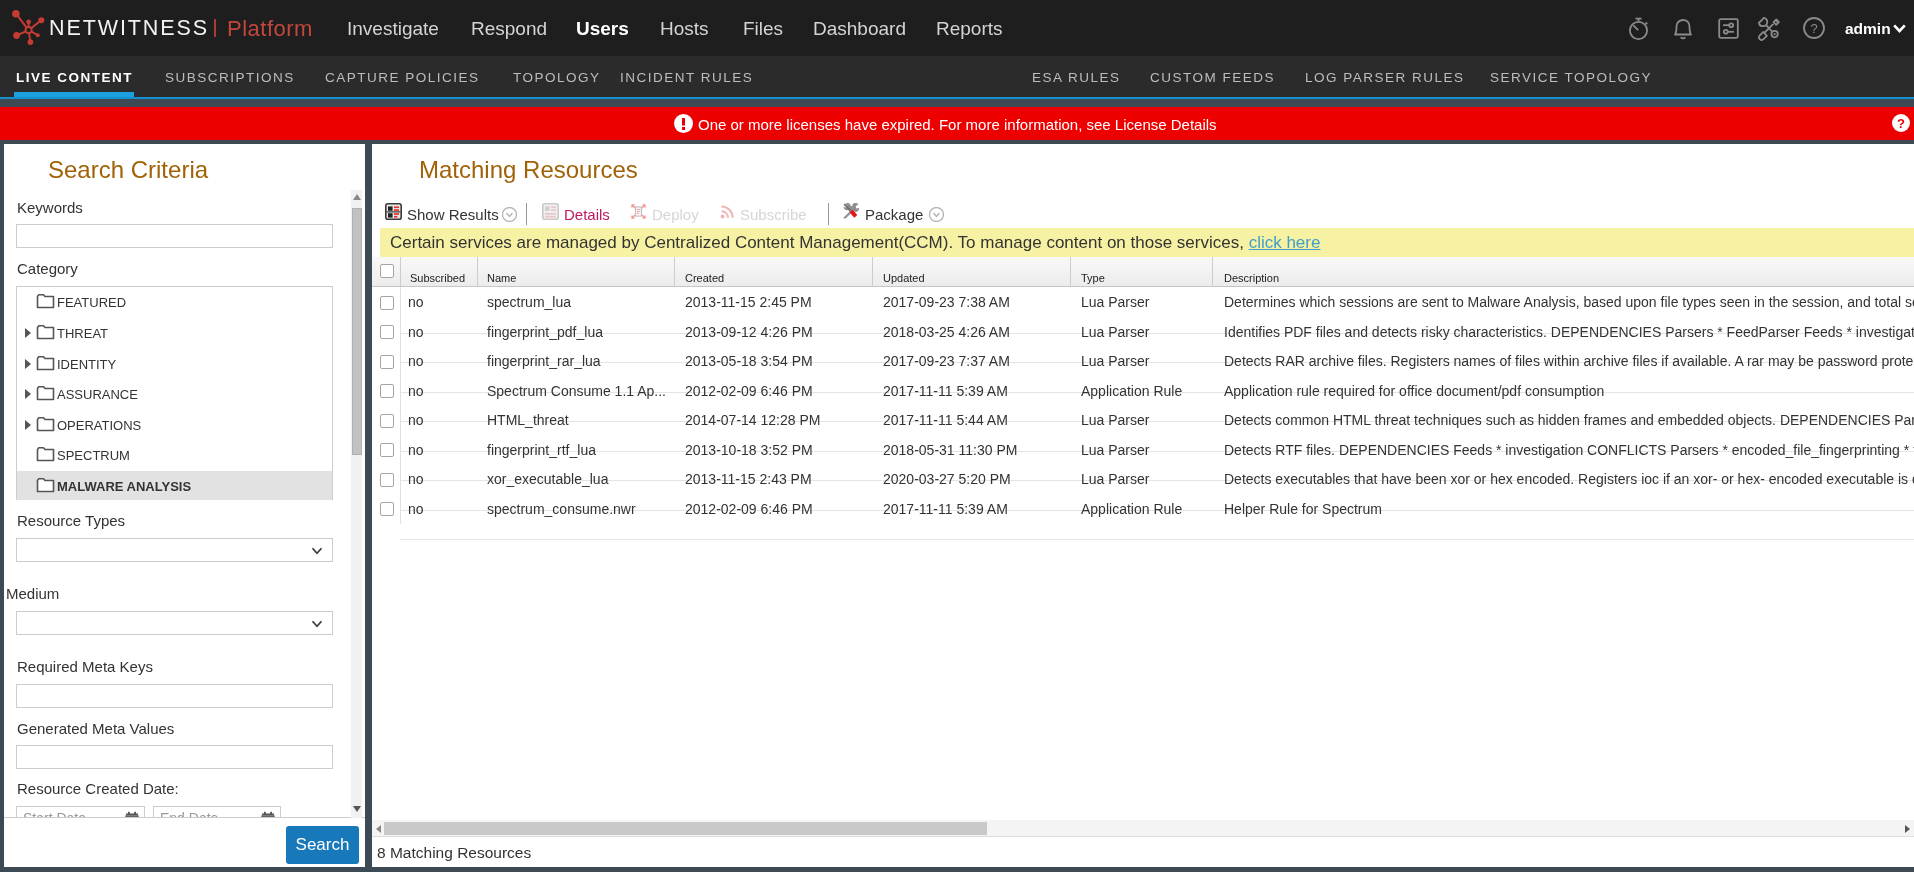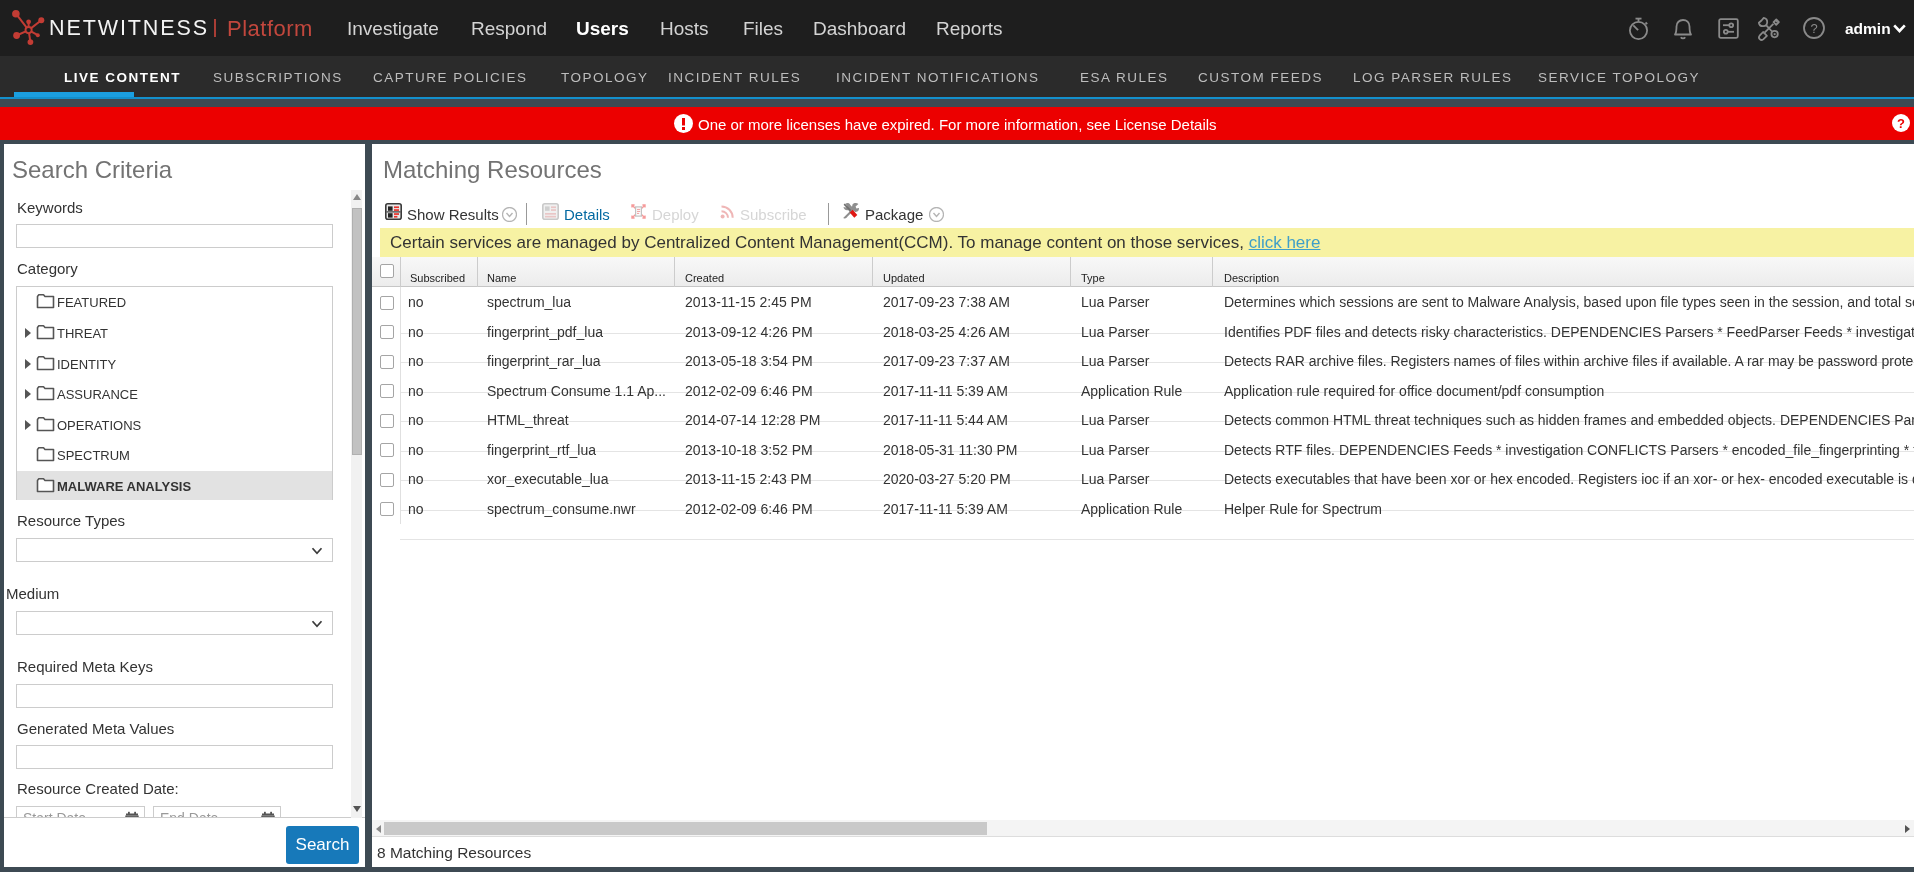--- a/index.html
+++ b/index.html
@@ -9,32 +9,32 @@
 
 
 #topbar { position:absolute; left:0; top:0; width:1914px; height:56px; background:#1e1e1e; }
 #topbar .navitem { position:absolute; top:0; height:56px; line-height:57px; font-size:19px; color:#d4d4d4; }
 #brand-nw { position:absolute; left:49px; top:0; height:56px; line-height:57px; font-size:21.5px; letter-spacing:1.9px; color:#f3f3f3; }
 #brand-sep { position:absolute; left:214px; top:19px; width:2px; height:18px; background:#a93d35; }
 #brand-pf { position:absolute; left:227px; top:0; height:56px; line-height:57px; font-size:22px; color:#c2473d; letter-spacing:0.5px; }
 
 
 #tabbar { position:absolute; left:0; top:56px; width:1914px; height:41px; background:#2b2b2b; }
-#tabbar .tab { position:absolute; top:0; height:41px; line-height:43px; font-size:13.5px; letter-spacing:1.5px; color:#bdbdbd;margin-left:48px; }
+#tabbar .tab { position:absolute; top:0; height:41px; line-height:43px; font-size:13.5px; letter-spacing:1.5px; color:#bdbdbd; }
 #bluestrip { position:absolute; left:0; top:97px; width:1914px; height:2px; background:#1390cd; }
 #activeline { position:absolute; left:14px; top:92px; width:120px; height:6px; background:#1b9fe0; }
 
 
 #redbanner { position:absolute; left:0; top:107px; width:1914px; height:33px; background:#ec0000; color:#fff; }
 
 
 #lpanel { position:absolute; left:4px; top:144px; width:361px; height:723px; background:#fff; }
 #rpanel { position:absolute; left:372px; top:144px; width:1542px; height:723px; background:#fff; overflow:hidden; }
 
-.ptitle { font-size:24px; color:#737373; font-weight:400; }
+.ptitle { font-size:24px; color:#a16207; font-weight:400;margin-left:36px; }
 
 label.f { display:block; font-size:15px; color:#333; }
 .inp { border:1px solid #ccc; background:#fff; }
 
 
 #tree { position:absolute; left:12px; top:286px; width:317px; height:214px; border:1px solid #ccc; }
 .trow { position:absolute; left:0; width:100%; height:31px; font-size:13px; color:#333; }
 .trow .lbl { position:absolute; left:40px; top:8px; }
 .tri { position:absolute; left:8px; top:10px; width:0; height:0; border-left:6px solid #555; border-top:5px solid transparent; border-bottom:5px solid transparent; }
 
@@ -150,21 +150,20 @@
     <path d="M1.2 1.4 L6.5 7 L11.8 1.4" stroke="#fff" stroke-width="2.6" fill="none"></path>
   </svg>
 </div>
 
 <div id="tabbar">
   <span class="tab" style="left:16px;color:#fff;font-weight:bold">LIVE CONTENT</span>
   <span class="tab" style="left:165px">SUBSCRIPTIONS</span>
   <span class="tab" style="left:325px">CAPTURE POLICIES</span>
   <span class="tab" style="left:513px">TOPOLOGY</span>
   <span class="tab" style="left:620px">INCIDENT RULES</span>
-  <span class="tab" style="left:788px">INCIDENT NOTIFICATIONS</span>
   <span class="tab" style="left:1032px">ESA RULES</span>
   <span class="tab" style="left:1150px">CUSTOM FEEDS</span>
   <span class="tab" style="left:1305px">LOG PARSER RULES</span>
   <span class="tab" style="left:1490px">SERVICE TOPOLOGY</span>
 </div>
 <div id="activeline"></div>
 <div id="bluestrip"></div>
 
 <div id="redbanner">
   <svg class="abs" style="left:674px;top:7px" width="19" height="19" viewBox="0 0 19 19">
@@ -307,21 +306,21 @@
       </svg>
     <div class="tbsep" style="left:154px"></div>
     <svg class="tbico" style="left:170px" width="17" height="17" viewBox="0 0 17 17">
       <rect x="0.8" y="0.8" width="15.4" height="15.4" rx="2" fill="#f0f0f0" stroke="#c9c9c9" stroke-width="1.6"></rect>
       <rect x="3" y="3.4" width="4.6" height="4.4" fill="#cfcfcf"></rect>
       <rect x="9" y="3.4" width="5" height="1.7" fill="#e9c6c6"></rect>
       <rect x="9" y="6.2" width="5" height="1.7" fill="#e9c6c6"></rect>
       <rect x="3" y="10" width="11" height="1.7" fill="#e9c6c6"></rect>
       <rect x="3" y="12.8" width="11" height="1.7" fill="#e9c6c6"></rect>
     </svg>
-    <span class="tbtxt" style="left:192px;color:#0369a1">Details</span>
+    <span class="tbtxt" style="left:192px;color:#be185d">Details</span>
     <svg class="tbico" style="left:258px" width="17" height="17" viewBox="0 0 17 17">
       <g stroke="#f59a9a" stroke-width="1.4" fill="none">
         <path d="M5.2 5.2 L2 2 M2 4.6 L2 2 L4.6 2"></path>
         <path d="M11.8 5.2 L15 2 M12.4 2 L15 2 L15 4.6"></path>
         <path d="M11.8 11.8 L15 15 M15 12.4 L15 15 L12.4 15"></path>
         <path d="M5.2 11.8 L2 15 M4.6 15 L2 15 L2 12.4"></path>
       </g>
       <rect x="5.6" y="3.9" width="5.8" height="9.2" fill="#fdfdfd" stroke="#c2c2c2" stroke-width="1.2"></rect>
       <g stroke="#ef9f9f" stroke-width="1">
         <line x1="7" y1="6.4" x2="10.2" y2="6.4"></line>

